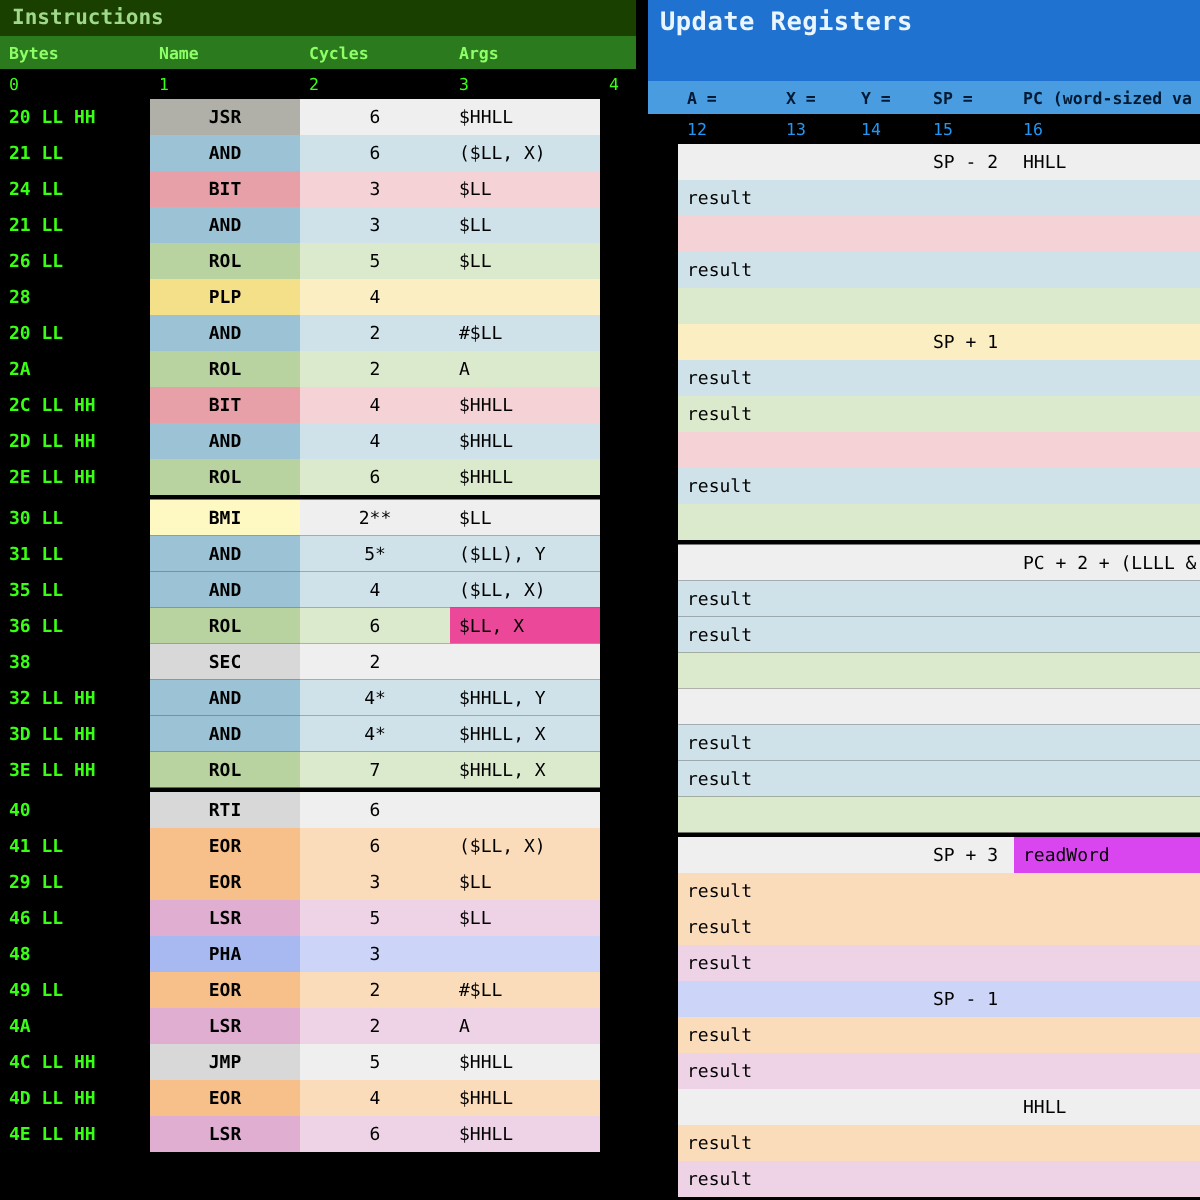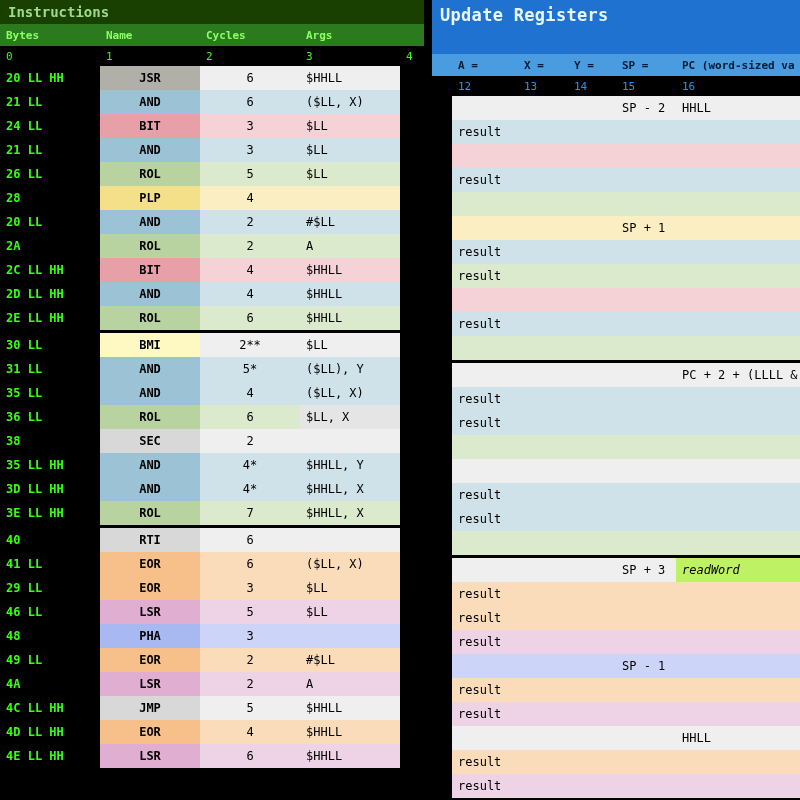--- a/index.html
+++ b/index.html
@@ -186,32 +186,32 @@
           <div class="cell cA0 bytes">35 LL</div>
           <div class="cell cA1 name" style="background: rgb(156, 195, 213);">AND</div>
           <div class="cell cA2 cycles" style="background: rgb(207, 226, 234);">4</div>
           <div class="cell cA3 args" style="background: rgb(207, 226, 234);">($LL, X)</div>
           <div class="cell cA4 blank"></div>
         </div>
         <div class="row">
           <div class="cell cA0 bytes">36 LL</div>
           <div class="cell cA1 name" style="background: rgb(185, 211, 160);">ROL</div>
           <div class="cell cA2 cycles" style="background: rgb(219, 233, 205);">6</div>
-          <div class="cell cA3 args" style="background: #e5e5e5;">$LL, X</div>
+          <div class="cell cA3 args" style="background: #ec4899;">$LL, X</div>
           <div class="cell cA4 blank"></div>
         </div>
         <div class="row">
           <div class="cell cA0 bytes">38</div>
           <div class="cell cA1 name" style="background: rgb(216, 216, 216);">SEC</div>
           <div class="cell cA2 cycles" style="background: rgb(239, 239, 239);">2</div>
           <div class="cell cA3 args" style="background: rgb(239, 239, 239);"></div>
           <div class="cell cA4 blank"></div>
         </div>
         <div class="row">
-          <div class="cell cA0 bytes">35 LL HH</div>
+          <div class="cell cA0 bytes">32 LL HH</div>
           <div class="cell cA1 name" style="background: rgb(156, 195, 213);">AND</div>
           <div class="cell cA2 cycles" style="background: rgb(207, 226, 234);">4*</div>
           <div class="cell cA3 args" style="background: rgb(207, 226, 234);">$HHLL, Y</div>
           <div class="cell cA4 blank"></div>
         </div>
         <div class="row">
           <div class="cell cA0 bytes">3D LL HH</div>
           <div class="cell cA1 name" style="background: rgb(156, 195, 213);">AND</div>
           <div class="cell cA2 cycles" style="background: rgb(207, 226, 234);">4*</div>
           <div class="cell cA3 args" style="background: rgb(207, 226, 234);">$HHLL, X</div>
@@ -472,21 +472,21 @@
           <div class="cell cell-b cB3" style="background: rgb(219, 233, 205);"></div>
           <div class="cell cell-b cB4" style="background: rgb(219, 233, 205);"></div>
           <div class="cell cell-b cB5" style="background: rgb(219, 233, 205);"></div>
         </div>
         <div class="rowB grp-sep">
           <div class="cell cell-b cB0" style="background: rgb(0, 0, 0);"></div>
           <div class="cell cell-b cB1" style="background: rgb(239, 239, 239);"></div>
           <div class="cell cell-b cB2" style="background: rgb(239, 239, 239);"></div>
           <div class="cell cell-b cB3" style="background: rgb(239, 239, 239);"></div>
           <div class="cell cell-b cB4" style="background: rgb(239, 239, 239);">SP + 3</div>
-          <div class="cell cell-b cB5" style="background: #bef264; font-style: italic;">readWord</div>
+          <div class="cell cell-b cB5" style="background: #d946ef;">readWord</div>
         </div>
         <div class="rowB">
           <div class="cell cell-b cB0" style="background: rgb(0, 0, 0);"></div>
           <div class="cell cell-b cB1" style="background: rgb(251, 220, 186);">result</div>
           <div class="cell cell-b cB2" style="background: rgb(251, 220, 186);"></div>
           <div class="cell cell-b cB3" style="background: rgb(251, 220, 186);"></div>
           <div class="cell cell-b cB4" style="background: rgb(251, 220, 186);"></div>
           <div class="cell cell-b cB5" style="background: rgb(251, 220, 186);"></div>
         </div>
         <div class="rowB">

